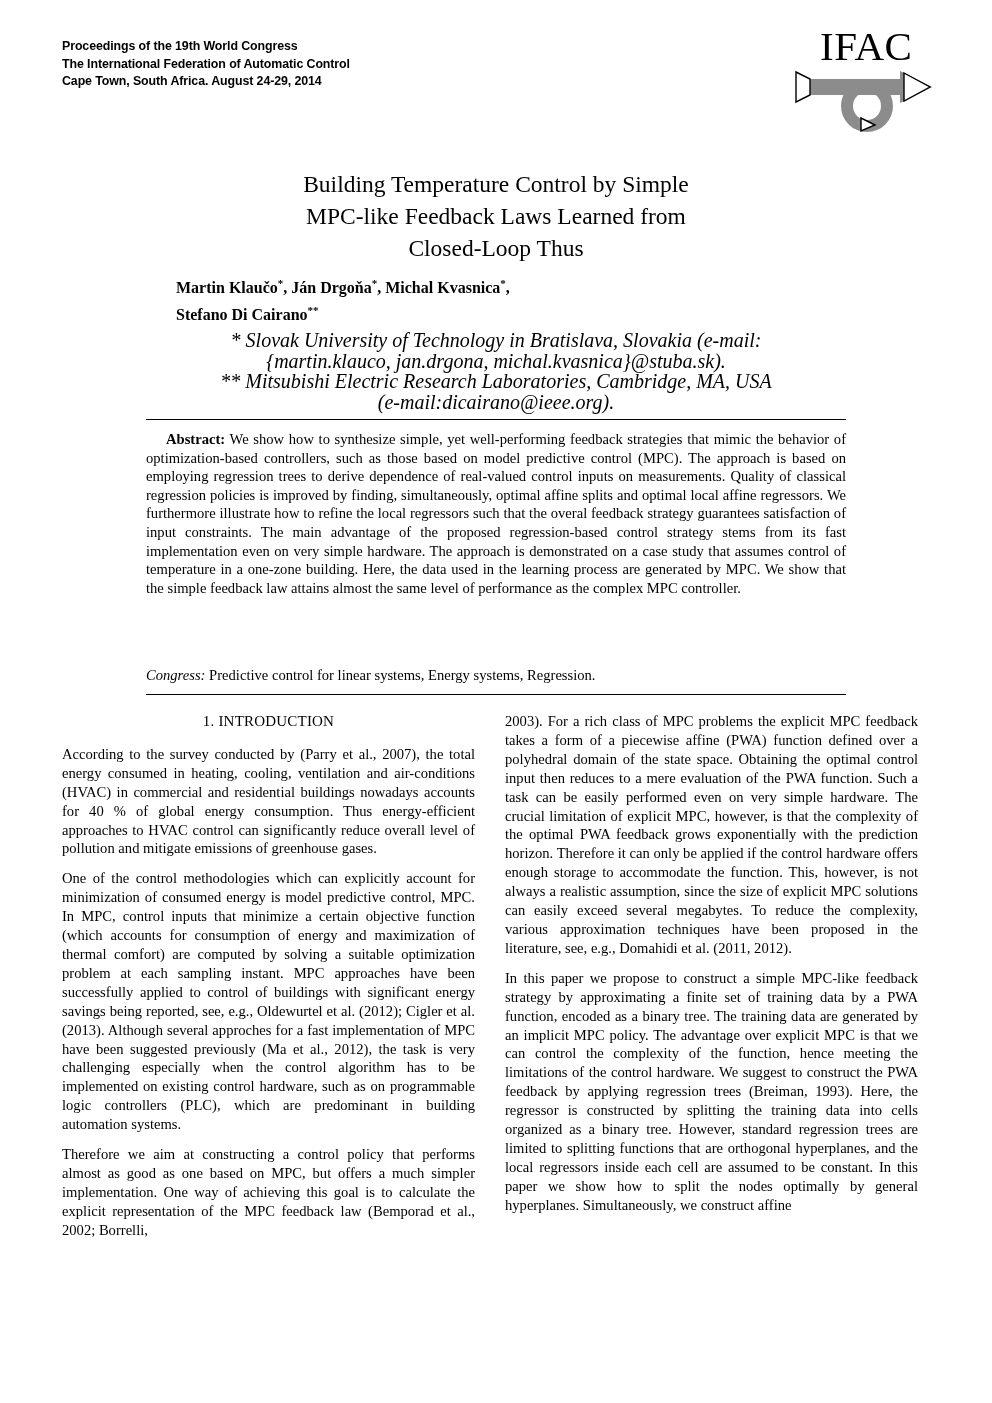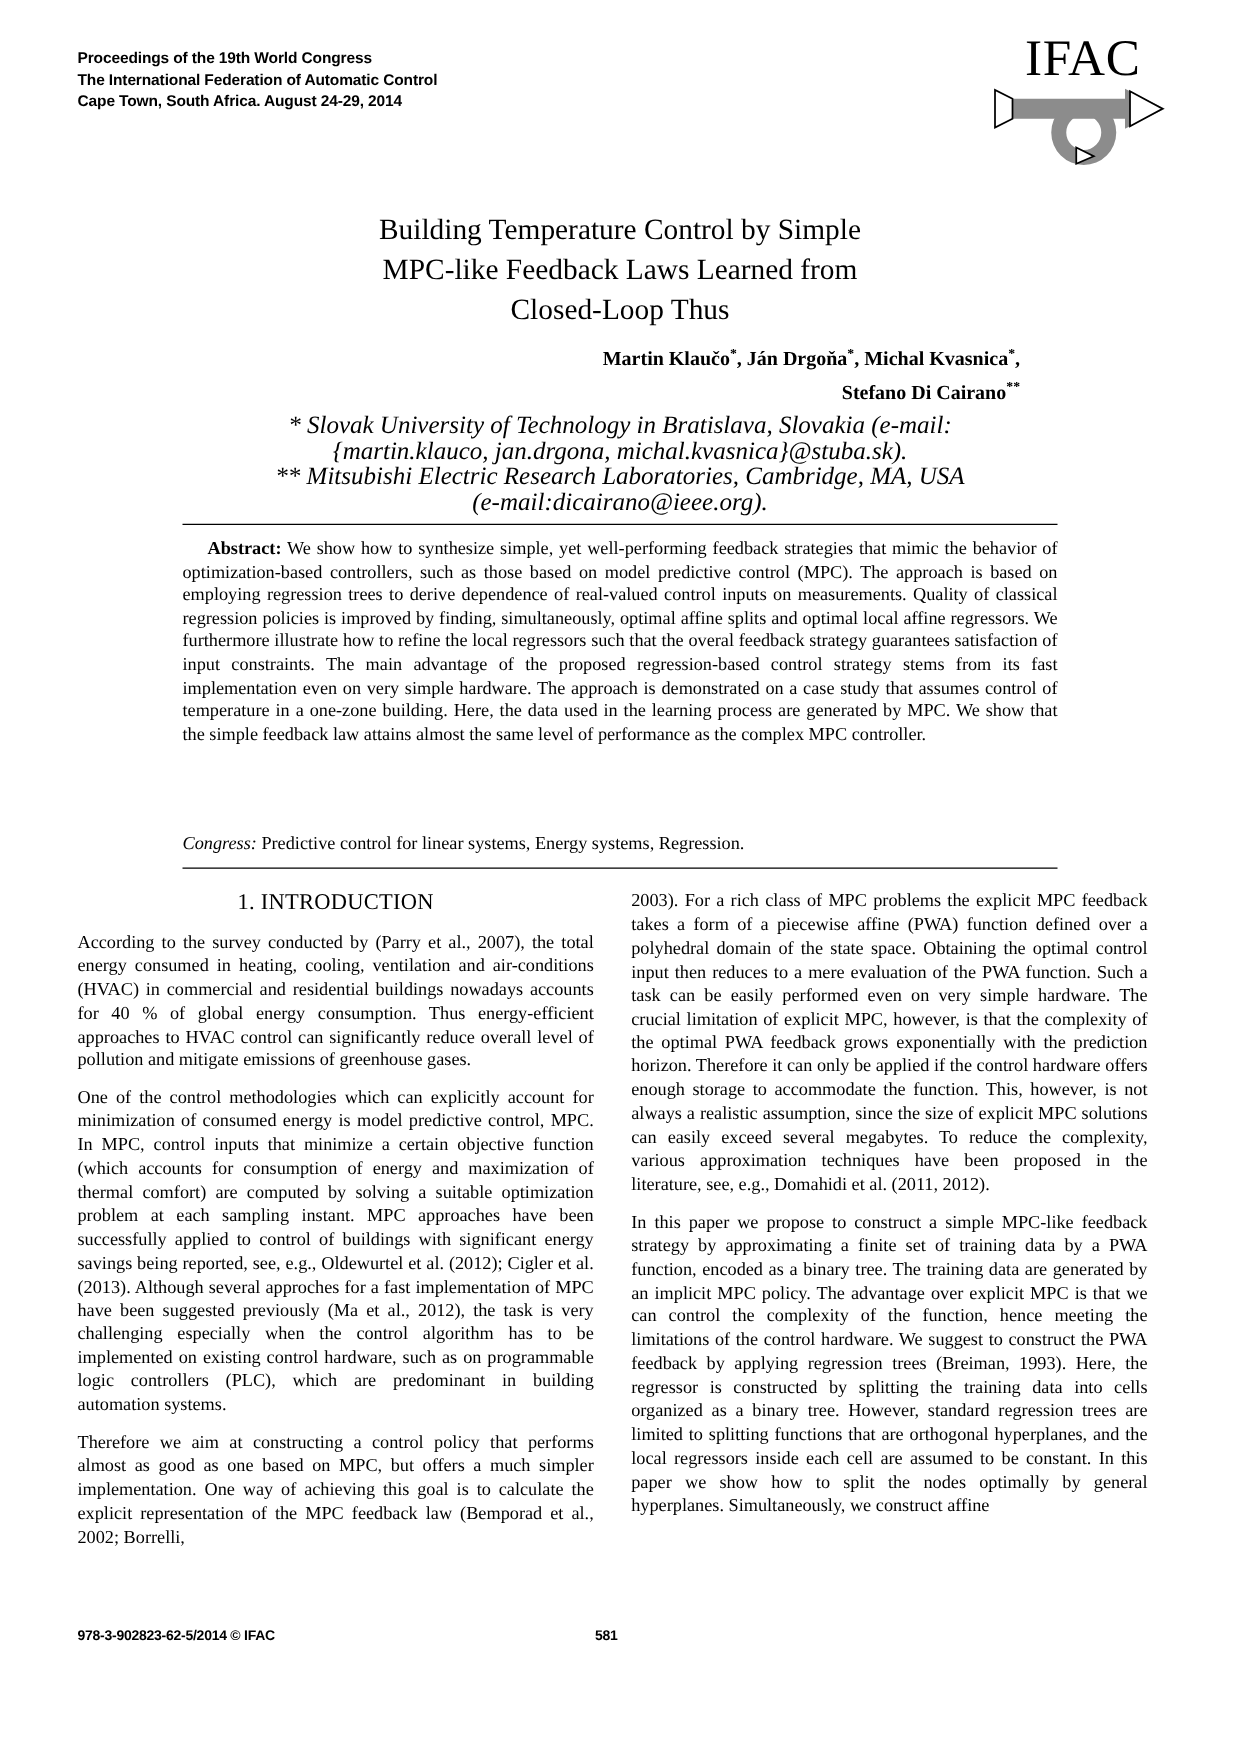--- a/index.html
+++ b/index.html
@@ -69,21 +69,21 @@
     line-height: 32px;
   }
   .title-line { white-space: nowrap; }
 
   
   .authors {
     position: absolute;
     left: 176px;
     top: 272px;
     width: 640px;
-    text-align: right;
+    text-align: left;
     font-size: 16px;
     font-weight: bold;
     line-height: 22px;
   }
   .authors sup { font-weight: bold; font-size: 11px; vertical-align: super; }
 
   .affiliations {
     position: absolute;
     left: 176px;
     top: 330px;
@@ -137,21 +137,21 @@
     line-height: 18.9px;
     text-align: justify;
     text-justify: inter-word;
     hyphens: none;
   }
   .col-left  { left: 62px; }
   .col-right { left: 505px; }
 
   .section-head {
     text-align: center;
-    font-size: 18px;
+    font-size: 15px;
     margin: 0 0 14px 0;
     letter-spacing: 0.2px;
   }
   .para { margin: 0 0 11px 0; }
   .para:last-child { margin-bottom: 0; }
 
   
   .footer {
     position: absolute;
     left: 62px;
@@ -231,18 +231,14 @@
     <p class="para">According to the survey conducted by (Parry et al., 2007), the total energy consumed in heating, cooling, ventilation and air-conditions (HVAC) in commercial and residential buildings nowadays accounts for 40 % of global energy consumption. Thus energy-efficient approaches to HVAC control can significantly reduce overall level of pollution and mitigate emissions of greenhouse gases.</p>
     <p class="para">One of the control methodologies which can explicitly account for minimization of consumed energy is model predictive control, MPC. In MPC, control inputs that minimize a certain objective function (which accounts for consumption of energy and maximization of thermal comfort) are computed by solving a suitable optimization problem at each sampling instant. MPC approaches have been successfully applied to control of buildings with significant energy savings being reported, see, e.g., Oldewurtel et al. (2012); Cigler et al. (2013). Although several approches for a fast implementation of MPC have been suggested previously (Ma et al., 2012), the task is very challenging especially when the control algorithm has to be implemented on existing control hardware, such as on programmable logic controllers (PLC), which are predominant in building automation systems.</p>
     <p class="para">Therefore we aim at constructing a control policy that performs almost as good as one based on MPC, but offers a much simpler implementation. One way of achieving this goal is to calculate the explicit representation of the MPC feedback law (Bemporad et al., 2002; Borrelli,</p>
   </div>
 
   <div class="col col-right">
     <p class="para">2003). For a rich class of MPC problems the explicit MPC feedback takes a form of a piecewise affine (PWA) function defined over a polyhedral domain of the state space. Obtaining the optimal control input then reduces to a mere evaluation of the PWA function. Such a task can be easily performed even on very simple hardware. The crucial limitation of explicit MPC, however, is that the complexity of the optimal PWA feedback grows exponentially with the prediction horizon. Therefore it can only be applied if the control hardware offers enough storage to accommodate the function. This, however, is not always a realistic assumption, since the size of explicit MPC solutions can easily exceed several megabytes. To reduce the complexity, various approximation techniques have been proposed in the literature, see, e.g., Domahidi et al. (2011, 2012).</p>
     <p class="para">In this paper we propose to construct a simple MPC-like feedback strategy by approximating a finite set of training data by a PWA function, encoded as a binary tree. The training data are generated by an implicit MPC policy. The advantage over explicit MPC is that we can control the complexity of the function, hence meeting the limitations of the control hardware. We suggest to construct the PWA feedback by applying regression trees (Breiman, 1993). Here, the regressor is constructed by splitting the training data into cells organized as a binary tree. However, standard regression trees are limited to splitting functions that are orthogonal hyperplanes, and the local regressors inside each cell are assumed to be constant. In this paper we show how to split the nodes optimally by general hyperplanes. Simultaneously, we construct affine</p>
   </div>
 
-  <div class="footer">
-    <div class="footer-left">978-3-902823-62-5/2014 © IFAC</div>
-    <div class="footer-right">581</div>
-  </div>
 
 </div>
 
 </body></html>

